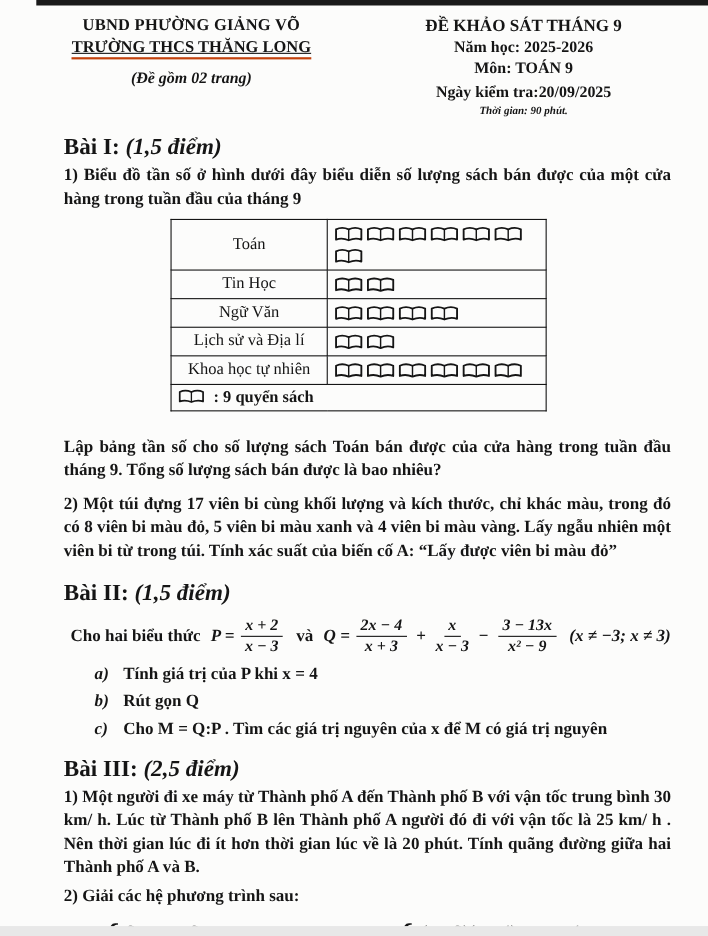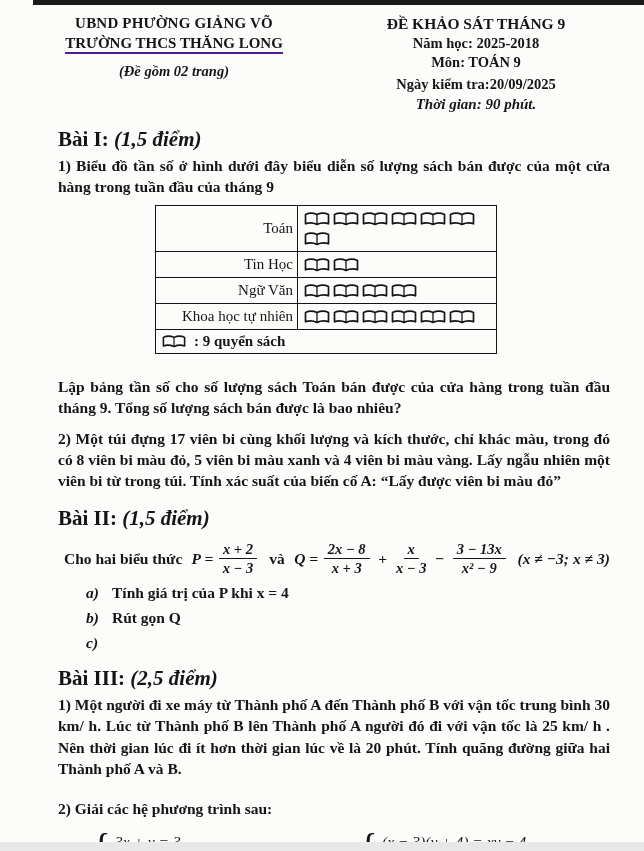--- a/index.html
+++ b/index.html
@@ -12,40 +12,40 @@
     color:#151515;
     overflow:hidden;
   }
   .top-bar{position:absolute;top:0;left:33px;right:0;height:5px;background:#1a1a1a;}
 
   
   .header{display:flex;padding:15px 20px 0 20px;}
   .header-left{width:308px;text-align:center;}
   .hl1{font-weight:bold;font-size:15px;letter-spacing:.2px;}
   .hl2{font-weight:bold;font-size:15px;margin-top:3px;}
-  .hl2 span{border-bottom:2px solid #4c1d95;padding-bottom:1px;}
+  .hl2 span{border-bottom:2px solid #c2410c;padding-bottom:1px;text-decoration:underline;}
   .hl-note{font-weight:bold;font-style:italic;font-size:14.5px;margin-top:11px;}
   .header-right{flex:1;text-align:center;}
   .hr-title{font-weight:bold;font-size:15.5px;}
   .hr-line{font-weight:bold;font-size:14.5px;margin-top:2px;}
   .hr-date{font-weight:bold;font-size:14.5px;margin-top:5px;}
-  .hr-time{font-weight:bold;font-style:italic;font-size:15px;margin-top:3px;}
+  .hr-time{font-weight:bold;font-style:italic;font-size:10px;margin-top:3px;}
 
   
   .content{padding:0 34px 0 58px;}
   .sec-head{font-size:21px;margin-top:14px;}
   .sec-title{font-weight:bold;}
   .sec-points{font-weight:bold;font-style:italic;}
   .para{font-weight:bold;font-size:15.5px;line-height:1.38;text-align:justify;margin:3px 0 0 0;}
 
   
   .pictogram{border-collapse:collapse;margin:7px 0 0 97px;}
   .pictogram td{border:1.6px solid #151515;}
   .label-cell{
-    width:133px;text-align:right;font-size:15px;font-weight:normal;
+    width:133px;text-align:center;font-size:15px;font-weight:normal;
     padding:1px 4px;line-height:1.25;
   }
   .icons-cell{width:190px;padding:3px 2px 2px 6px;line-height:0;}
   .icons-cell svg{display:inline-block;margin:2px 3px 2px 0;vertical-align:middle;}
   .legend-cell{padding:3px 6px;font-size:15px;font-weight:bold;}
   .legend-cell svg{vertical-align:-3px;margin-right:8px;}
 
   
   .formula-line{
     display:flex;align-items:center;flex-wrap:nowrap;
@@ -79,21 +79,21 @@
   <div class="top-bar"></div>
 
   <div class="header">
     <div class="header-left">
       <div class="hl1">UBND PHƯỜNG GIẢNG VÕ</div>
       <div class="hl2"><span>TRƯỜNG THCS THĂNG LONG</span></div>
       <div class="hl-note">(Đề gồm 02 trang)</div>
     </div>
     <div class="header-right">
       <div class="hr-title">ĐỀ KHẢO SÁT THÁNG 9</div>
-      <div class="hr-line">Năm học: 2025-2018</div>
+      <div class="hr-line">Năm học: 2025-2026</div>
       <div class="hr-line">Môn: TOÁN 9</div>
       <div class="hr-date">Ngày kiểm tra:20/09/2025</div>
       <div class="hr-time">Thời gian: 90 phút.</div>
     </div>
   </div>
 
   <div class="content">
 
     <div class="sec-head">
       <span class="sec-title">Bài I:</span>
@@ -140,20 +140,30 @@
           </tr>
           <tr>
             <td class="label-cell">Ngữ Văn</td>
             <td class="icons-cell"><svg width="26" height="16" viewBox="0 0 26 16">
                 <path d="M1.5 3.5 Q7 0.8 13 3.5 Q19 0.8 24.5 3.5 L24.5 12.8 Q19 10.8 13 13.4 Q7 10.8 1.5 12.8 Z" fill="none" stroke="#151515" stroke-width="1.7" stroke-linejoin="round"></path>
                 <path d="M13 3.5 L13 13.4" fill="none" stroke="#151515" stroke-width="1.3"></path>
               </svg><svg width="26" height="16" viewBox="0 0 26 16">
                 <path d="M1.5 3.5 Q7 0.8 13 3.5 Q19 0.8 24.5 3.5 L24.5 12.8 Q19 10.8 13 13.4 Q7 10.8 1.5 12.8 Z" fill="none" stroke="#151515" stroke-width="1.7" stroke-linejoin="round"></path>
                 <path d="M13 3.5 L13 13.4" fill="none" stroke="#151515" stroke-width="1.3"></path>
               </svg><svg width="26" height="16" viewBox="0 0 26 16">
+                <path d="M1.5 3.5 Q7 0.8 13 3.5 Q19 0.8 24.5 3.5 L24.5 12.8 Q19 10.8 13 13.4 Q7 10.8 1.5 12.8 Z" fill="none" stroke="#151515" stroke-width="1.7" stroke-linejoin="round"></path>
+                <path d="M13 3.5 L13 13.4" fill="none" stroke="#151515" stroke-width="1.3"></path>
+              </svg><svg width="26" height="16" viewBox="0 0 26 16">
+                <path d="M1.5 3.5 Q7 0.8 13 3.5 Q19 0.8 24.5 3.5 L24.5 12.8 Q19 10.8 13 13.4 Q7 10.8 1.5 12.8 Z" fill="none" stroke="#151515" stroke-width="1.7" stroke-linejoin="round"></path>
+                <path d="M13 3.5 L13 13.4" fill="none" stroke="#151515" stroke-width="1.3"></path>
+              </svg></td>
+          </tr>
+          <tr>
+            <td class="label-cell">Lịch sử và Địa lí</td>
+            <td class="icons-cell"><svg width="26" height="16" viewBox="0 0 26 16">
                 <path d="M1.5 3.5 Q7 0.8 13 3.5 Q19 0.8 24.5 3.5 L24.5 12.8 Q19 10.8 13 13.4 Q7 10.8 1.5 12.8 Z" fill="none" stroke="#151515" stroke-width="1.7" stroke-linejoin="round"></path>
                 <path d="M13 3.5 L13 13.4" fill="none" stroke="#151515" stroke-width="1.3"></path>
               </svg><svg width="26" height="16" viewBox="0 0 26 16">
                 <path d="M1.5 3.5 Q7 0.8 13 3.5 Q19 0.8 24.5 3.5 L24.5 12.8 Q19 10.8 13 13.4 Q7 10.8 1.5 12.8 Z" fill="none" stroke="#151515" stroke-width="1.7" stroke-linejoin="round"></path>
                 <path d="M13 3.5 L13 13.4" fill="none" stroke="#151515" stroke-width="1.3"></path>
               </svg></td>
           </tr>
           <tr>
             <td class="label-cell">Khoa học tự nhiên</td>
             <td class="icons-cell"><svg width="26" height="16" viewBox="0 0 26 16">
@@ -196,21 +206,21 @@
     <div class="formula-line">
       <span>Cho hai biểu thức</span>&nbsp;
       <span class="mvar">P =</span>
       <span class="frac">
         <span class="num">x + 2</span>
         <span class="den">x − 3</span>
       </span>&nbsp;
       <span>và</span>&nbsp;
       <span class="mvar">Q =</span>
       <span class="frac">
-        <span class="num">2x − 8</span>
+        <span class="num">2x − 4</span>
         <span class="den">x + 3</span>
       </span>
       <span class="op">+</span>
       <span class="frac">
         <span class="num">x</span>
         <span class="den">x − 3</span>
       </span>
       <span class="op">−</span>
       <span class="frac">
         <span class="num">3 − 13x</span>
@@ -222,28 +232,29 @@
     <div class="abc-item">
       <span class="abc-marker">a)</span>
       <span>Tính giá trị của P khi x = 4</span>
     </div>
     <div class="abc-item">
       <span class="abc-marker">b)</span>
       <span>Rút gọn Q</span>
     </div>
     <div class="abc-item">
       <span class="abc-marker">c)</span>
+      <span>Cho M = Q:P . Tìm các giá trị nguyên của x để M có giá trị nguyên</span>
     </div>
 
     <div class="sec-head">
       <span class="sec-title">Bài III:</span>
       <span class="sec-points">(2,5 điểm)</span>
     </div>
     <p class="para">1) Một người đi xe máy từ Thành phố A đến Thành phố B với vận tốc trung bình 30 km/ h. Lúc từ Thành phố B lên Thành phố A người đó đi với vận tốc là 25 km/ h . Nên thời gian lúc đi ít hơn thời gian lúc về là 20 phút. Tính quãng đường giữa hai Thành phố A và B.</p>
-    <p class="para" style="margin-top:19px;">2) Giải các hệ phương trình sau:</p>
+    <p class="para" style="margin-top:5px;">2) Giải các hệ phương trình sau:</p>
 
     <div class="systems-row">
       <div class="system">
         <span class="sys-marker">a)</span>
         <span class="brace">{</span>
         <span class="sys-eqs">
           <span>3x + y = 3</span>
           <span>2x − 5y = 19</span>
         </span>
       </div>

